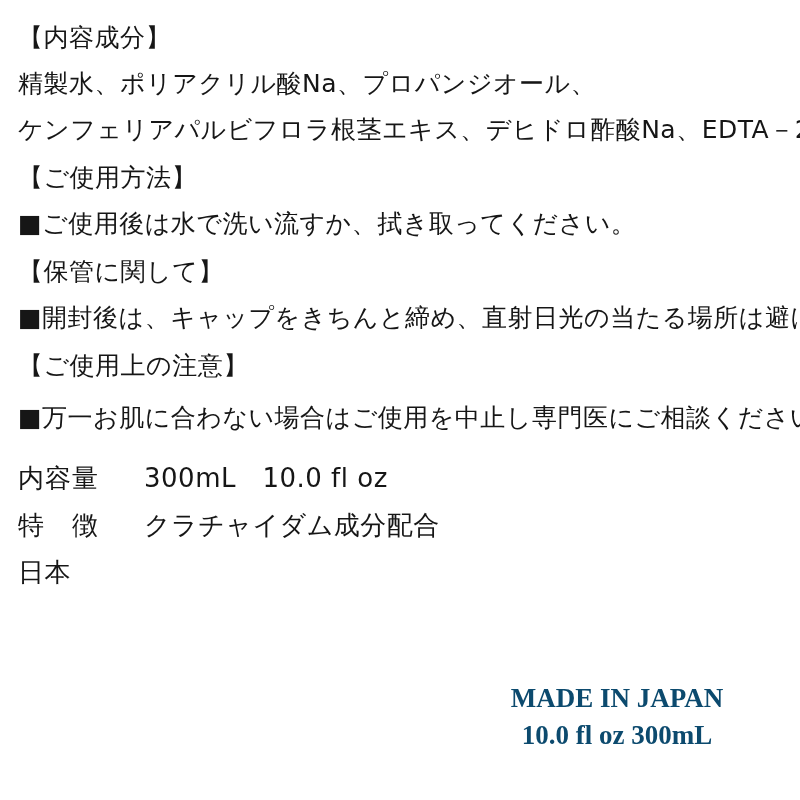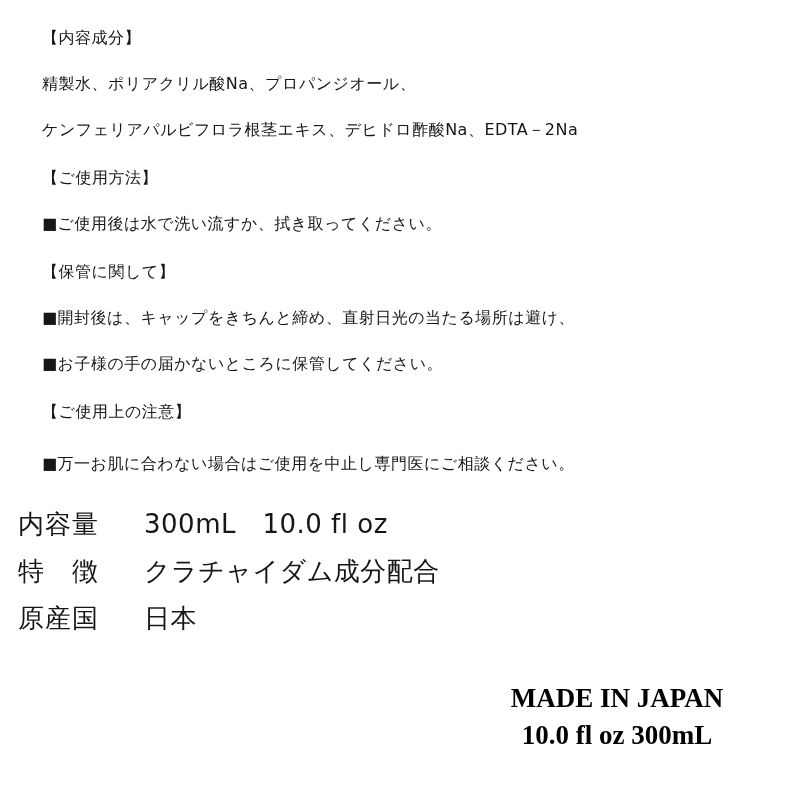--- a/index.html
+++ b/index.html
@@ -11,22 +11,21 @@
     position: relative;
     width: 800px;
     height: 800px;
     background: #ffffff;
     color: #161616;
     font-family: "DejaVu Sans", "Liberation Sans", sans-serif;
     overflow: hidden;
   }
   .body-text {
     padding: 15px 8px 0 18px;
-    font-size: 16px;
-    margin-left: 24px;
+    font-size: 25px;
   }
   .line {
     line-height: 46px;
     white-space: nowrap;
     letter-spacing: 0.5px;
   }
   .line.indent {
     padding-left: 28px;
   }
   .section + .section {
@@ -56,21 +55,21 @@
   .stamp {
     position: absolute;
     left: 497px;
     top: 680px;
     width: 240px;
     text-align: center;
     font-family: "Liberation Serif", "DejaVu Serif", serif;
     font-weight: bold;
     font-size: 27px;
     line-height: 37px;
-    color: #000000;
+    color: #0c4a6e;
     white-space: nowrap;
   }
 </style>
 </head>
 <body>
 
 <div class="page">
 
   <div class="body-text">
 
@@ -81,41 +80,39 @@
     </section>
 
     <section class="section">
       <div class="line">【ご使用方法】</div>
       <div class="line">■ご使用後は水で洗い流すか、拭き取ってください。</div>
     </section>
 
     <section class="section">
       <div class="line">【保管に関して】</div>
       <div class="line">■開封後は、キャップをきちんと締め、直射日光の当たる場所は避け、</div>
-      <div class="line">■お子様の手の届かないところに保管してください。</div>
     </section>
 
     <section class="section">
       <div class="line">【ご使用上の注意】</div>
       <div class="line gap-before">■万一お肌に合わない場合はご使用を中止し専門医にご相談ください。</div>
     </section>
 
   </div>
 
   <div class="specs">
     <div class="spec-row">
       <span class="spec-label">内容量</span>
       <span class="spec-value">300mL　10.0 fl oz</span>
     </div>
     <div class="spec-row">
       <span class="spec-label">特　徴</span>
       <span class="spec-value">クラチャイダム成分配合</span>
     </div>
     <div class="spec-row">
-      <span class="spec-label">原産国</span>
       <span class="spec-value">日本</span>
     </div>
   </div>
 
   <div class="stamp">
     <div>MADE IN JAPAN</div>
     <div>10.0 fl oz  300mL</div>
   </div>
 
 </div>

